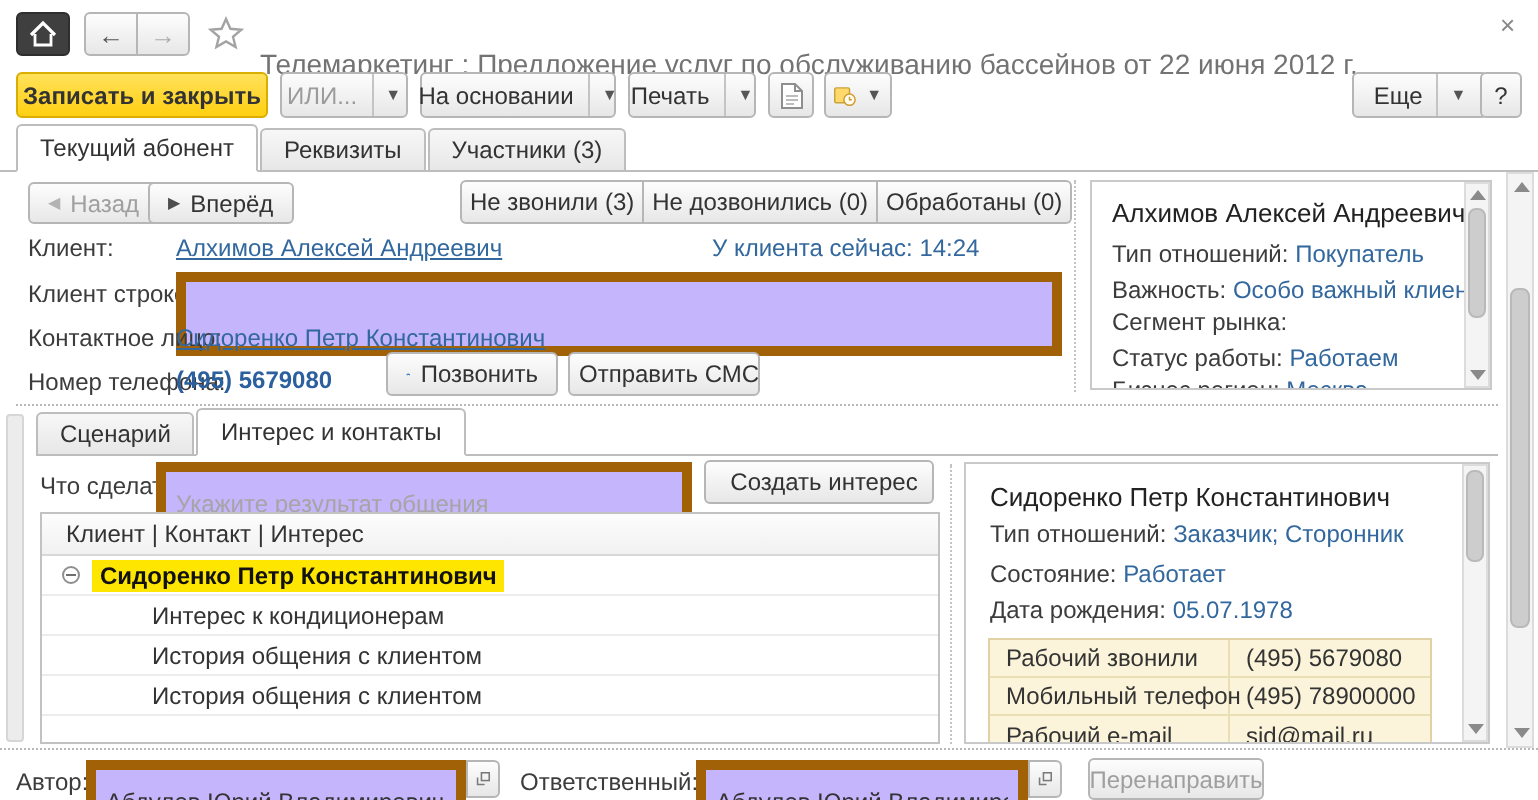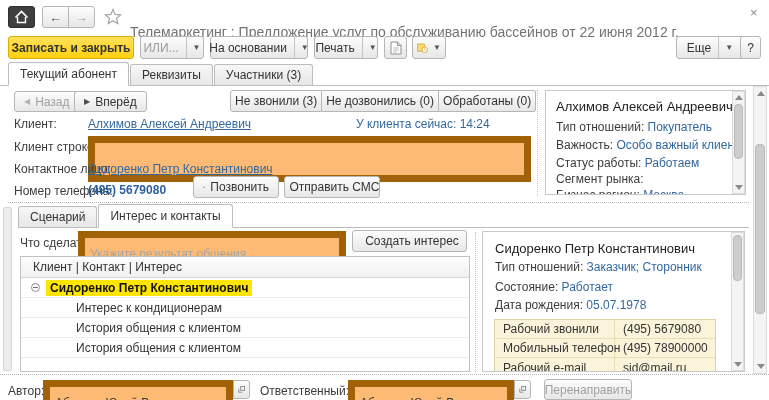--- a/index.html
+++ b/index.html
@@ -10,21 +10,21 @@
        border:1px solid #b6b6b6;border-radius:3px;background:linear-gradient(#fdfdfd,#e7e7e7);
        font-size:12px;color:#333;height:23px;padding:0 9px;cursor:default;white-space:nowrap}
   .btn-yellow{background:linear-gradient(#ffe15a,#ffd012);border-color:#d9ae00;font-weight:bold}
   .caret{font-size:8px;color:#555;line-height:1}
   .caret-sep{border-left:1px solid #c4c4c4;padding-left:6px;margin-left:2px;height:100%;display:flex;align-items:center}
   .icon-btn{padding:0 4px}
   .disabled{color:#9f9f9f}
   .link{color:#33689e;text-decoration:underline;white-space:nowrap}
   .bluetext{color:#33689e;white-space:nowrap}
   .label{color:#3c3c3c;white-space:nowrap}
-  input{border:7px solid #a16207;background:#fdba74;font-family:inherit;font-size:12px;color:#333;padding:16px 5px;height:19px}
+  input{border:5px solid #a16207;background:#c4b5fd;font-family:inherit;font-size:12px;color:#333;padding:16px 5px;height:19px}
   input::placeholder{color:#a5a5a5}
   
   .tabstrip{position:absolute;display:flex;align-items:flex-end;border-bottom:1px solid #bdbdbd}
   .tab{height:21px;display:flex;align-items:center;padding:0 11px;border:1px solid #bdbdbd;border-bottom:none;
        border-radius:3px 3px 0 0;background:linear-gradient(#f7f7f7,#e7e7e7);margin-right:1px;white-space:nowrap}
   .tab.active{height:24px;background:#fff;position:relative;margin-bottom:-1px;border-bottom:1px solid #fff;z-index:2}
   
   .seg{position:absolute;display:flex;height:22px}
   .seg>div{display:flex;align-items:center;padding:0 4px;border:1px solid #b6b6b6;
        background:linear-gradient(#fdfdfd,#e7e7e7);border-left:none;white-space:nowrap}
@@ -189,22 +189,22 @@
       </svg>
     <span>Отправить СМС</span>
   </div>
 
   <div class="dotted-v" style="left:537px;top:90px;height:106px"></div>
 
   <div class="panel" style="left:545px;top:90px;width:201px;height:105px;padding:8px 20px 6px 10px">
     <div class="pname">Алхимов Алексей Андреевич</div>
     <div class="prow" style="margin-top:6px"><span class="label">Тип отношений:</span> <span class="bluetext">Покупатель</span></div>
     <div class="prow"><span class="label">Важность:</span> <span class="bluetext">Особо важный клиент</span></div>
+    <div class="prow" style="margin-top:2px"><span class="label">Сегмент рынка:</span> <span class="bluetext"></span></div>
     <div class="prow"><span class="label">Статус работы:</span> <span class="bluetext">Работаем</span></div>
-    <div class="prow" style="margin-top:2px"><span class="label">Сегмент рынка:</span> <span class="bluetext"></span></div>
     <div class="prow" style="margin-top:2px"><span class="label">Бизнес регион:</span> <span class="bluetext">Москва</span></div>
     <div class="sb" style="right:0;top:0;width:13px;height:103px">
       <span class="tri-up" style="top:3px"></span>
       <div class="sb-thumb" style="top:12px;height:55px"></div>
       <span class="tri-dn" style="bottom:3px"></span>
     </div>
   </div>
 
   <div class="dotted-h" style="left:8px;top:202px;width:741px"></div>
 

